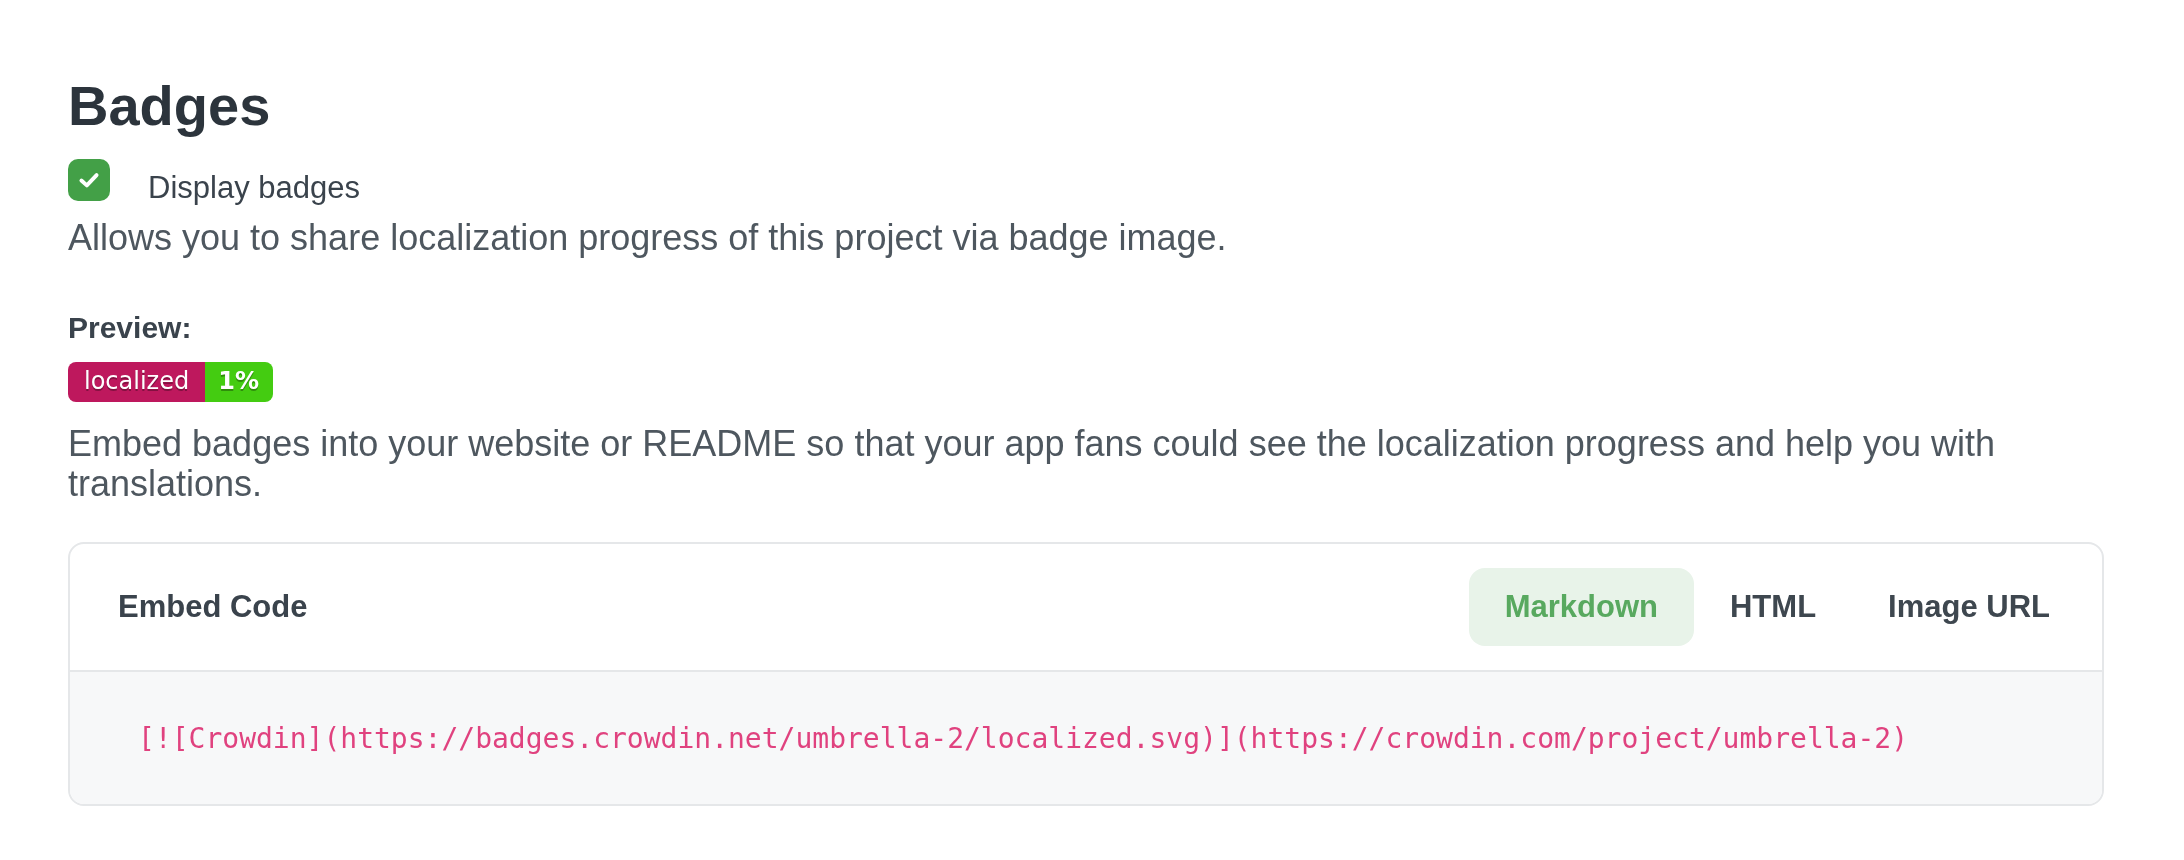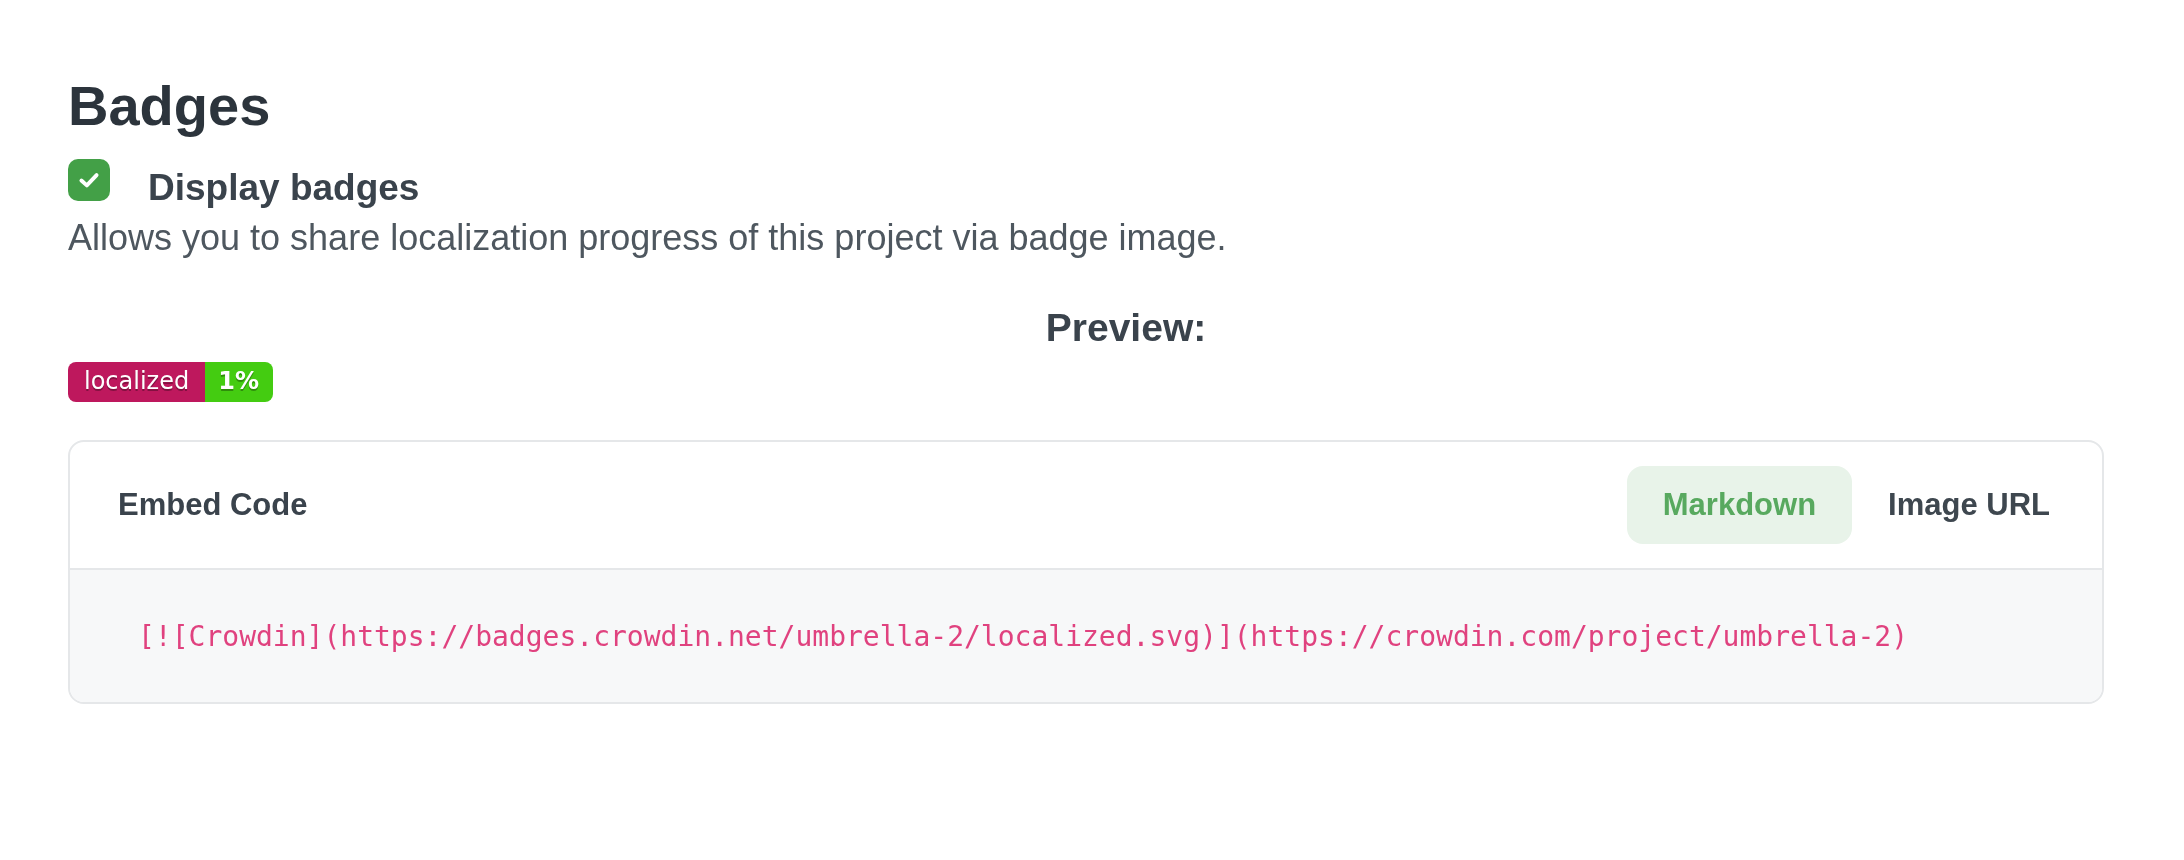--- a/index.html
+++ b/index.html
@@ -48,40 +48,39 @@
     background: var(--checkbox-green);
     display: inline-flex;
     align-items: center;
     justify-content: center;
     cursor: pointer;
     flex: 0 0 auto;
   }
   .checkbox svg { width: 26px; height: 26px; }
   .checkbox-label {
     margin-left: 38px;
-    font-size: 37px;
-    font-weight: 700;
+    font-size: 31px;
+    font-weight: 400;
     color: var(--label-color);
     cursor: pointer;
     margin-top: 16px;
   }
   .desc {
     margin-top: 16px;
     font-size: 36px;
     line-height: 40px;
     font-weight: 400;
     color: var(--body-color);
   }
   .preview-label {
     margin-top: 50px;
-    font-size: 39px;
+    font-size: 30px;
     line-height: 40px;
     font-weight: 600;
     color: var(--label-color);
-    text-align: center;
   }
   .badge {
     margin-top: 14px;
     display: inline-flex;
     height: 40px;
     border-radius: 8px;
     overflow: hidden;
     font-family: "DejaVu Sans", sans-serif;
     font-size: 24px;
     color: #ffffff;
@@ -174,26 +173,28 @@
 
   <p class="desc">Allows you to share localization progress of this project via badge image.</p>
 
   <p class="preview-label">Preview:</p>
 
   <div class="badge">
     <span class="badge-left" style="background: #be185d;">localized</span>
     <span class="badge-right" style="background: rgb(68, 204, 17);">1%</span>
   </div>
 
+  <p class="desc embed-desc">Embed badges into your website or README so that your app fans could see the localization progress and help you with translations.</p>
 
   <div class="card">
     <div class="card-header">
       <span class="card-title">Embed Code</span>
       <div class="tabs">
         <button class="tab active">Markdown</button>
+        <button class="tab">HTML</button>
         <button class="tab">Image URL</button>
       </div>
     </div>
     <div class="card-body">
       <code class="code">[![Crowdin](https://badges.crowdin.net/umbrella-2/localized.svg)](https://crowdin.com/project/umbrella-2)</code>
     </div>
   </div>
 
 </div>
 

